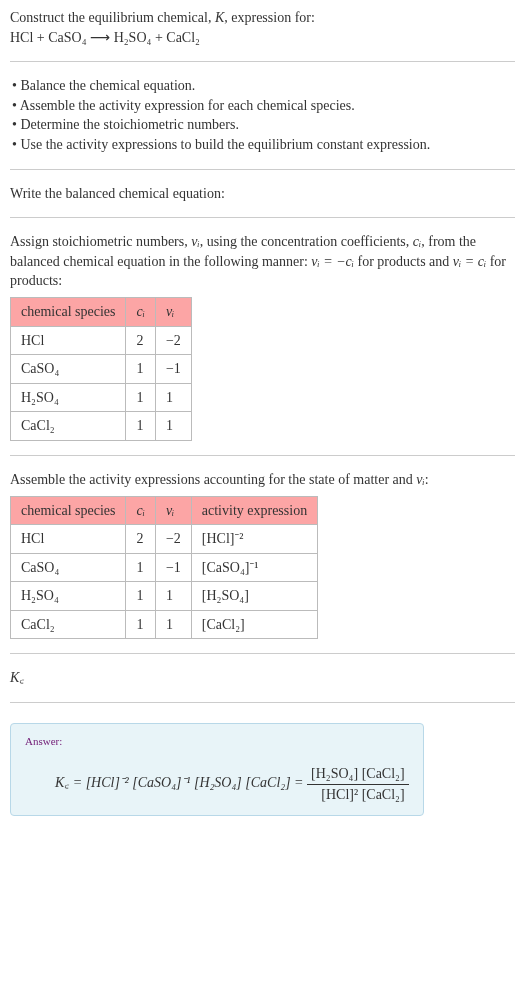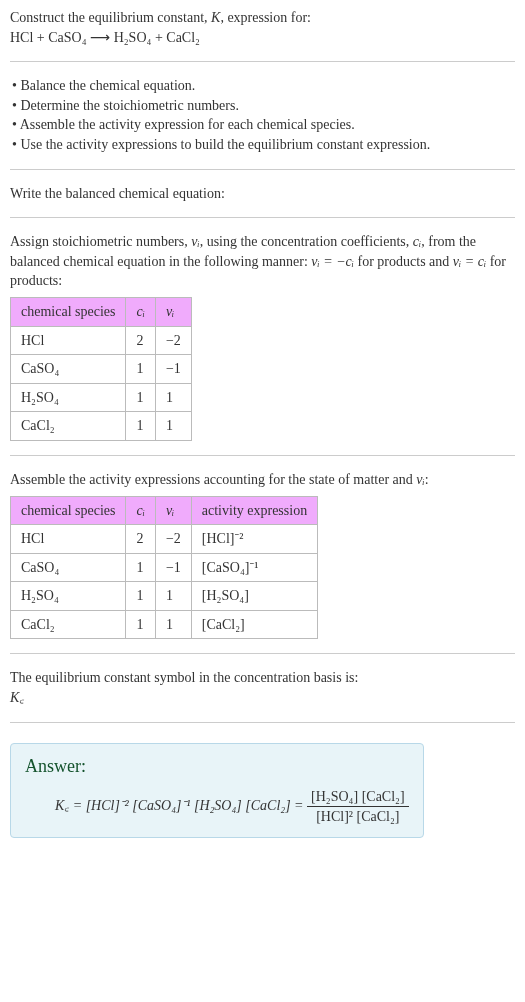--- a/index.html
+++ b/index.html
@@ -31,69 +31,69 @@
       border-collapse: collapse;
       margin-top: 6px;
     }
     td, th {
       border: 1px solid #bbb;
       padding: 4px 10px;
       text-align: left;
       font-weight: normal;
     }
     th {
-      background: #f0abfc;
+      background: #fca5a5;
     }
     .bullet {
       margin-left: 2px;
     }
     .answer-box {
       background: #e8f4f8;
       border: 1px solid #b8d8e8;
       border-radius: 4px;
       padding: 10px 14px;
       margin-top: 6px;
       display: inline-block;
     }
     .answer-label {
-      color: #14532d;
-      font-size: 18px;
-      margin-bottom: 8px;
+      color: #701a75;
+      font-size: 11px;
+      margin-bottom: 15px;
     }
     .fraction {
       display: inline-block;
       vertical-align: middle;
-      text-align: center;
+      text-align: right;
     }
     .fraction .num {
       display: block;
       border-bottom: 1px solid #333;
       padding: 0 4px;
     }
     .fraction .den {
       display: block;
       padding: 0 4px;
     }
     .eq-line {
       margin-top: 0;
       padding-left: 30px;
     }
   </style>
 </head>
 <body>
 
 <div class="section">
-  <span>Construct the equilibrium constant, </span><span class="italic">K</span><span>, expression for:</span>
+  <span>Construct the equilibrium chemical, </span><span class="italic">K</span><span>, expression for:</span>
   <div>HCl + CaSO₄  ⟶  H₂SO₄ + CaCl₂</div>
 </div>
 
 <div class="section">
   <div class="bullet">• Balance the chemical equation.</div>
+  <div class="bullet">• Assemble the activity expression for each chemical species.</div>
   <div class="bullet">• Determine the stoichiometric numbers.</div>
-  <div class="bullet">• Assemble the activity expression for each chemical species.</div>
   <div class="bullet">• Use the activity expressions to build the equilibrium constant expression.</div>
 </div>
 
 <div class="section">
   <div>Write the balanced chemical equation:</div>
 </div>
 
 <div class="section">
   <div>
     <span>Assign stoichiometric numbers, </span><span class="italic">νᵢ</span><span>, using the concentration coefficients, </span><span class="italic">cᵢ</span><span>, from the balanced chemical equation in the following manner: </span><span class="italic">νᵢ = −cᵢ</span><span> for products and </span><span class="italic">νᵢ = cᵢ</span><span> for products:</span>
@@ -163,21 +163,20 @@
       <td>CaCl₂</td>
       <td>1</td>
       <td>1</td>
       <td>[CaCl₂]</td>
     </tr>
   </tbody>
     </table>
 </div>
 
 <div class="section">
-  <div>The equilibrium constant symbol in the concentration basis is:</div>
   <div class="italic">K꜀</div>
 </div>
 
 <div class="section" style="border-bottom:none;">
   <div class="answer-box">
     <div class="answer-label">Answer:</div>
     <div class="eq-line">
       <span class="italic">K꜀ = [HCl]⁻² [CaSO₄]⁻¹ [H₂SO₄] [CaCl₂] = </span>
       <span class="fraction">
         <span class="num">[H₂SO₄] [CaCl₂]</span>

